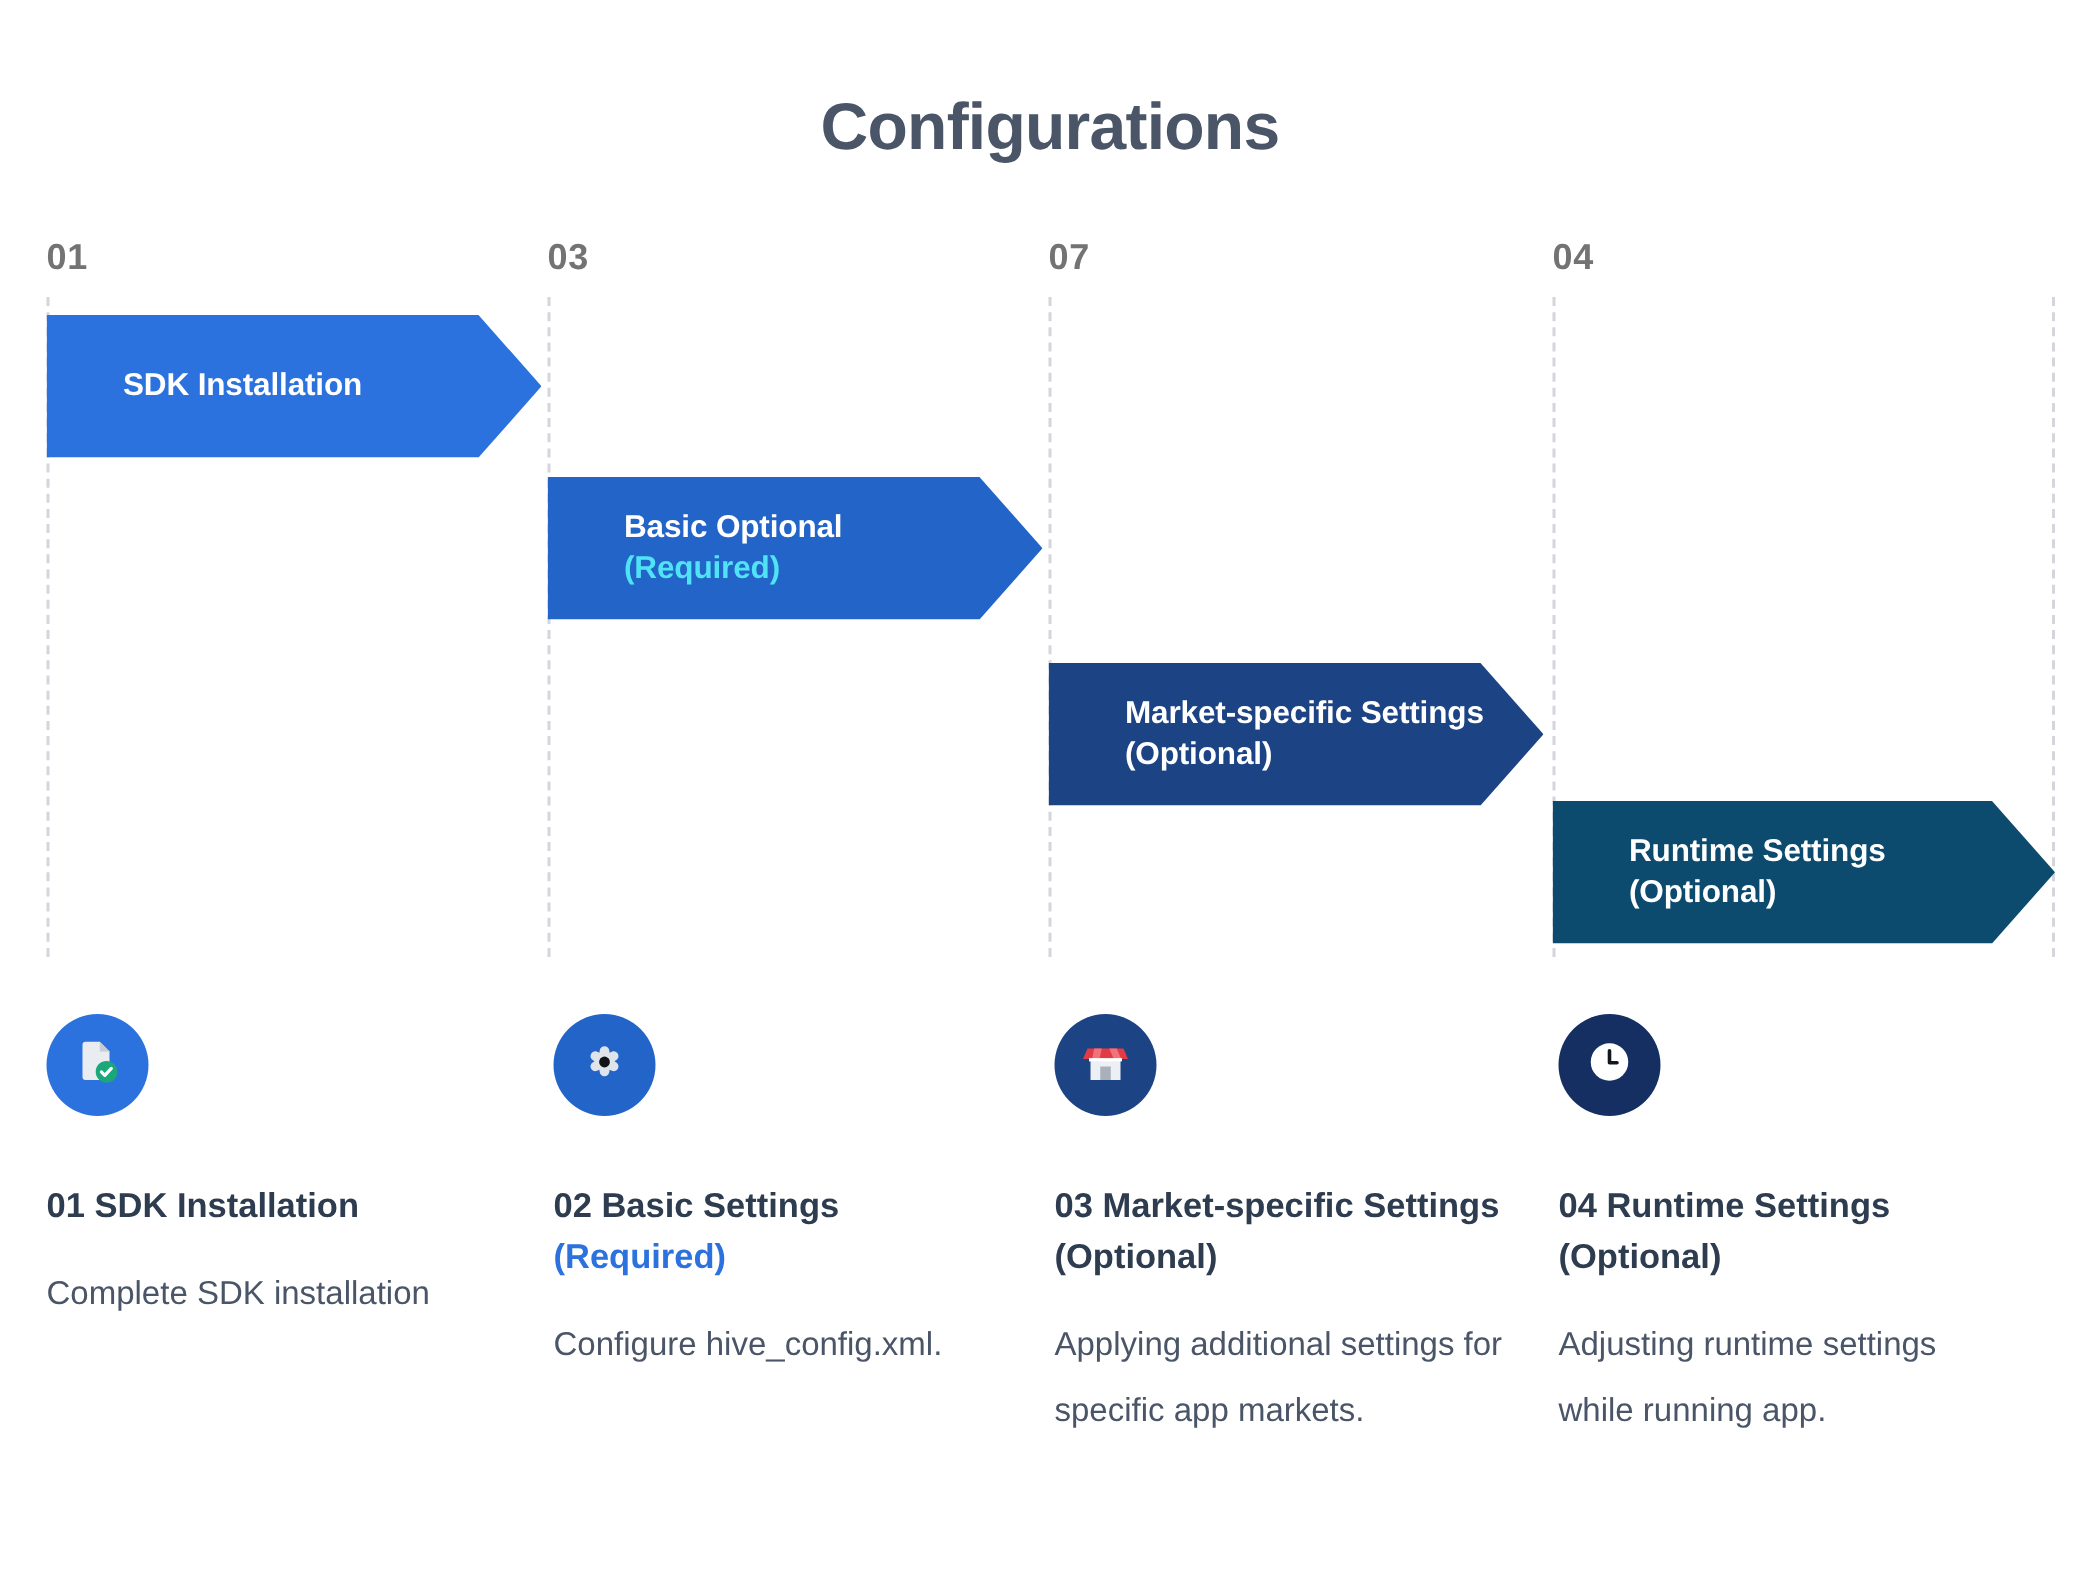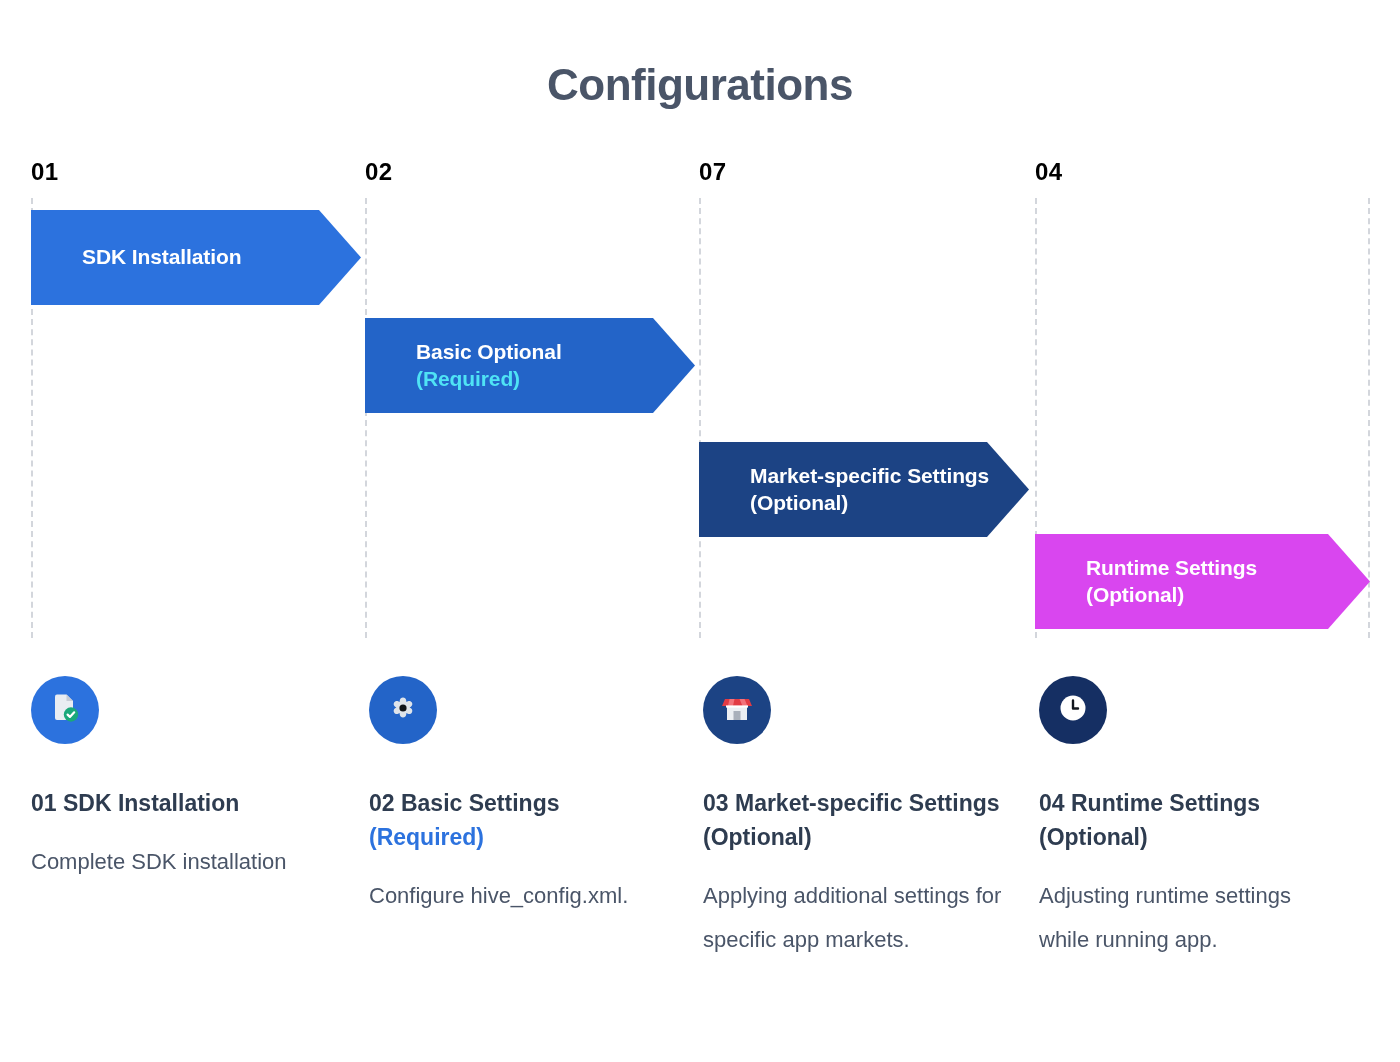--- a/index.html
+++ b/index.html
@@ -40,21 +40,21 @@
     height: 440px;
     border-left: 2px dashed #d3d6dc;
   }
 
   
   .col-num {
     position: absolute;
     top: 158px;
     font-size: 24px;
     font-weight: bold;
-    color: #000000;
+    color: #737373;
     letter-spacing: 0.5px;
   }
 
   
   .arrow {
     position: absolute;
     display: flex;
     align-items: center;
     height: 107px;
     padding-left: 51px;
@@ -70,21 +70,21 @@
     font-size: 21px;
     font-weight: bold;
     white-space: nowrap;
     letter-spacing: -0.1px;
   }
   .arrow-line.accent { color: #4fe3f5; }
 
   .arrow-1 { left: 31px;   top: 204px; width: 330px; background: #2c72de; }
   .arrow-2 { left: 365px;  top: 312px; width: 330px; background: #2364c8; }
   .arrow-3 { left: 699px;  top: 436px; width: 330px; background: #1c4384; }
-  .arrow-4 { left: 1035px; top: 528px; width: 335px; background: #d946ef; }
+  .arrow-4 { left: 1035px; top: 528px; width: 335px; background: #0c4a6e; }
 
   
   .icon-circle {
     position: absolute;
     top: 676px;
     width: 68px;
     height: 68px;
     border-radius: 50%;
     display: flex;
     align-items: center;
@@ -129,21 +129,21 @@
 
   <div class="page-title">Configurations</div>
 
   <div class="guide" style="left:31px"></div>
   <div class="guide" style="left:365px"></div>
   <div class="guide" style="left:699px"></div>
   <div class="guide" style="left:1035px"></div>
   <div class="guide" style="left:1368px"></div>
 
   <div class="col-num" style="left:31px">01</div>
-  <div class="col-num" style="left:365px">02</div>
+  <div class="col-num" style="left:365px">03</div>
   <div class="col-num" style="left:699px">07</div>
   <div class="col-num" style="left:1035px">04</div>
 
   <div class="arrow arrow-1">
     <div class="arrow-inner">
       <div class="arrow-line">SDK Installation</div>
     </div>
   </div>
 
   <div class="arrow arrow-2">

